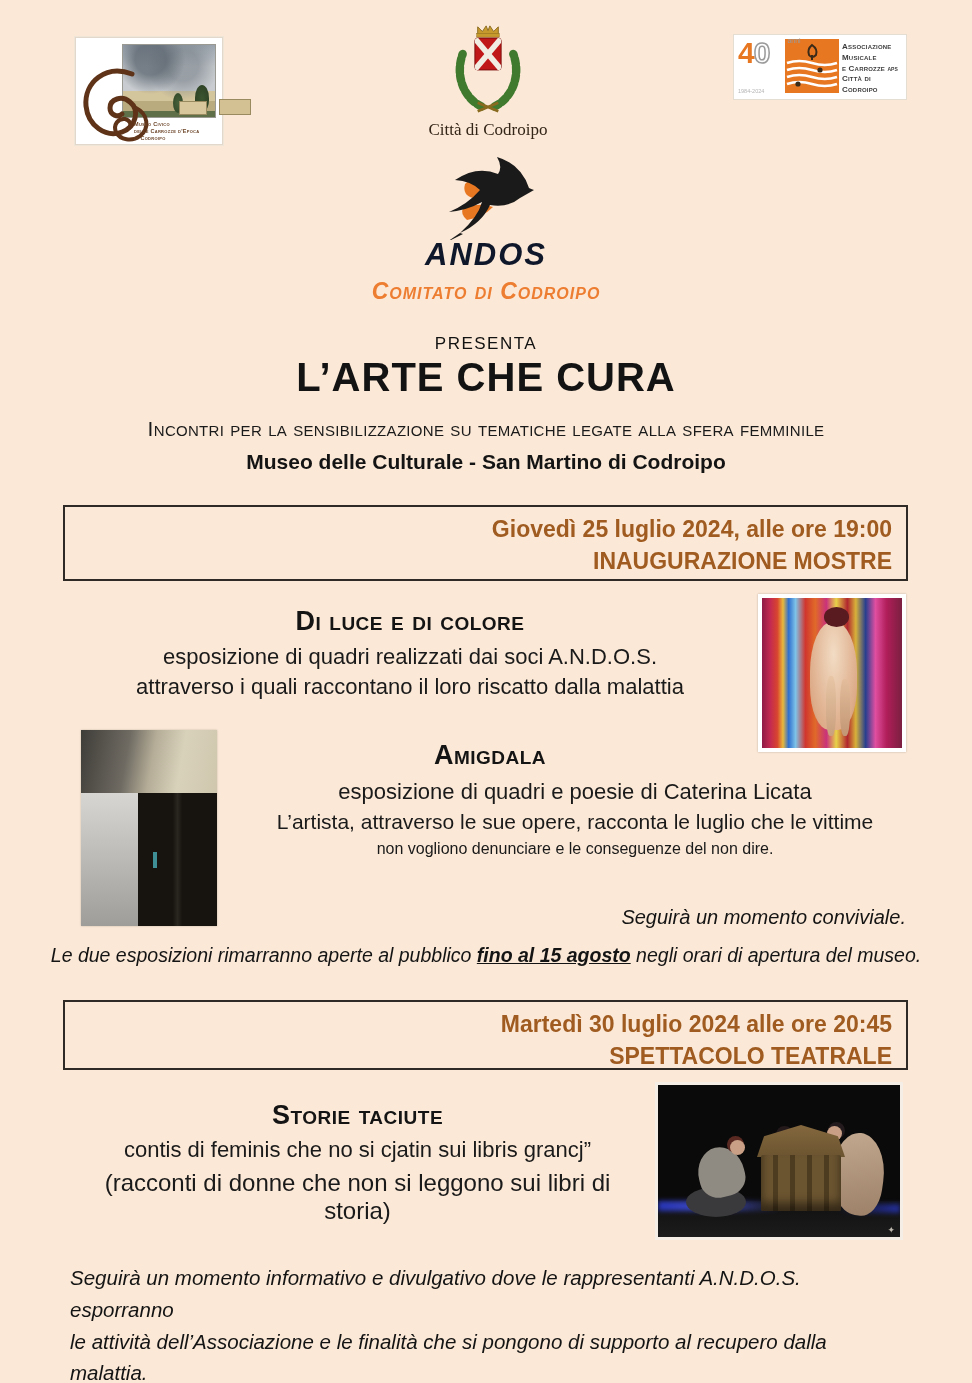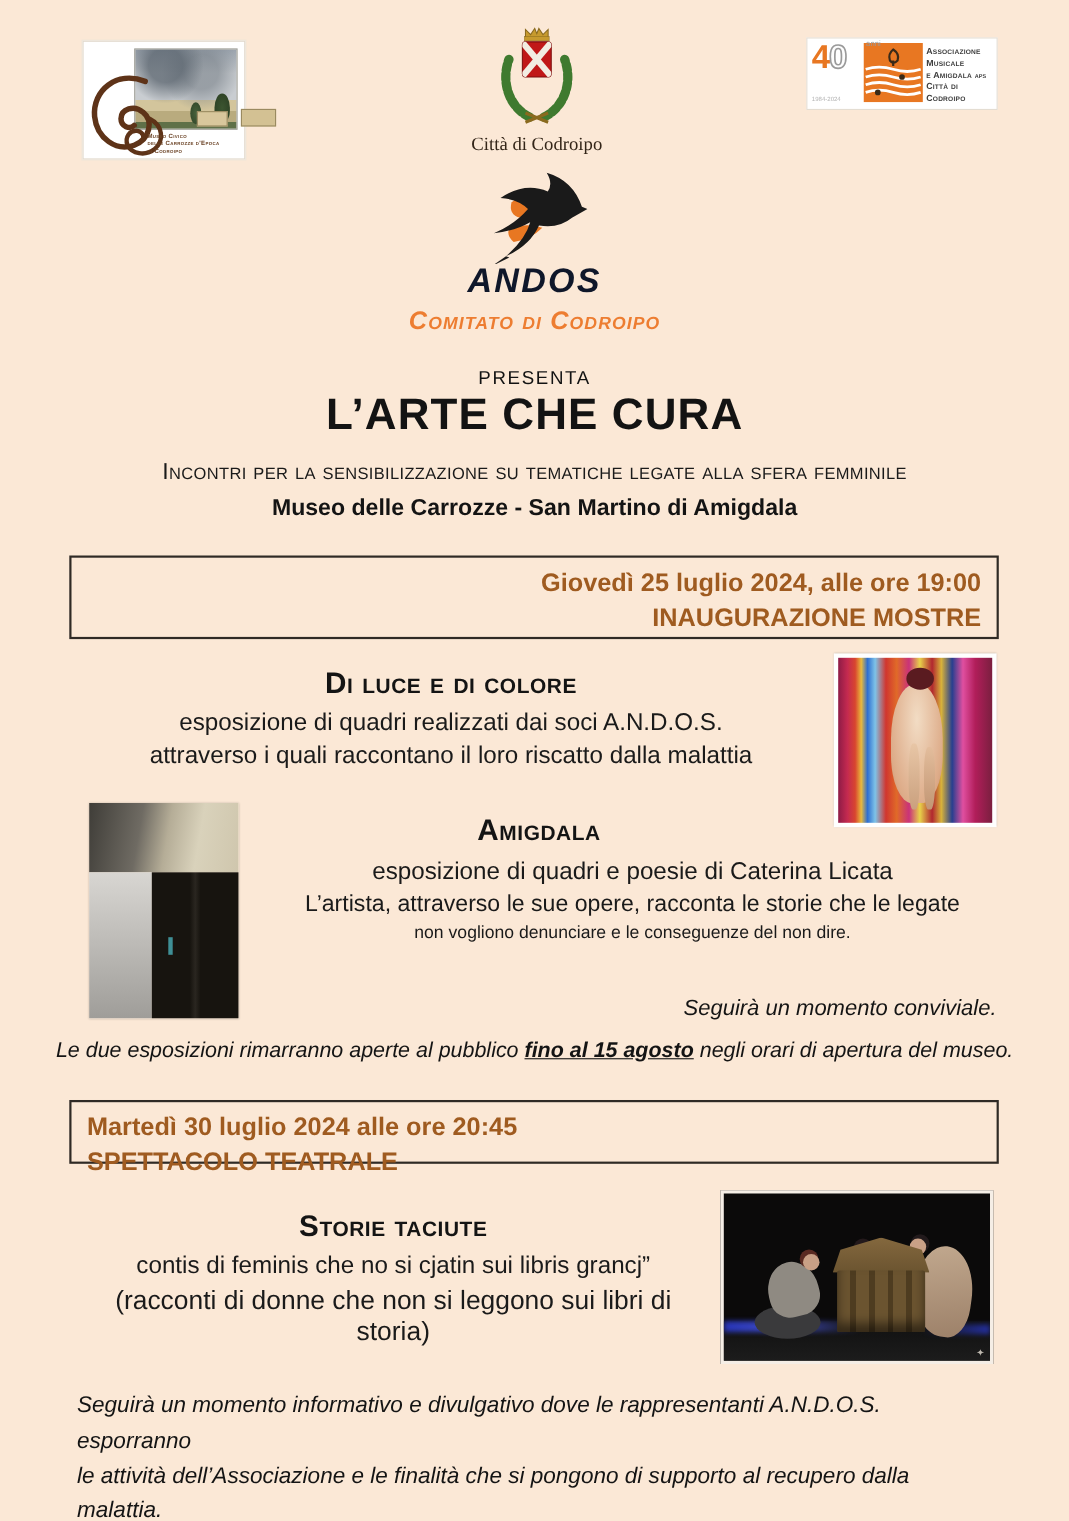--- a/index.html
+++ b/index.html
@@ -45,21 +45,21 @@
   
   .presenta{left:0;top:334px;width:972px;font-size:17px;color:#121212;letter-spacing:1.5px;}
   .main-title{left:0;top:355px;width:972px;font-size:40px;font-weight:bold;color:#131313;letter-spacing:1px;}
   .subtitle{left:0;top:417px;width:972px;font-size:21px;color:#1a1a1a;font-variant:small-caps;letter-spacing:.3px;}
   .venue{left:0;top:450px;width:972px;font-size:21px;font-weight:bold;color:#141414;}
 
   
   .event-box{left:63px;width:845px;border:2px solid #2F2A25;box-sizing:border-box;color:#9F5B20;font-weight:bold;font-size:23px;line-height:1.4;padding:6px 14px;background:#FBE8D6;}
   .event-box.right{text-align:right;}
   .event-box1{top:505px;height:76px;}
-  .event-box2{top:1000px;height:58px;}
+  .event-box2{top:1000px;height:70px;text-align:right;}
 
   
   .exh1-title{left:95px;top:606px;width:630px;font-size:27px;font-weight:bold;color:#141414;font-variant:small-caps;letter-spacing:.5px;}
   .exh1-l1{left:95px;top:644px;width:630px;font-size:22px;color:#1a1a1a;}
   .exh1-l2{left:95px;top:674px;width:630px;font-size:22px;color:#1a1a1a;}
 
   .painting-color{left:758px;top:594px;width:148px;height:158px;background:#fff;padding:4px;box-sizing:border-box;box-shadow:0 0 2px rgba(0,0,0,.25);}
   .painting-color-inner{position:relative;width:100%;height:100%;overflow:hidden;
      background:linear-gradient(90deg,#8e1b46 0,#c42a50 6%,#d8452f 11%,#e8b93c 15%,#2f6fd0 19%,#7ec3e8 24%,#d0362f 31%,#e06a28 38%,#c9327a 46%,#e8d24a 53%,#b1272f 61%,#d8b23a 67%,#273f8f 74%,#e04fa0 81%,#b11e5a 89%,#7a1f3f 100%);}
   .fig-skin{position:absolute;left:34%;top:16%;width:34%;height:72%;border-radius:46% 46% 40% 40%;background:radial-gradient(ellipse at 50% 30%,#f2dcc4,#ddab88 75%,#c78d6d);}
@@ -168,41 +168,41 @@
       <path d="M2 24 Q14 20 27 24 T52 24" stroke="#fff" stroke-width="2.5" fill="none"></path>
       <path d="M2 31 Q14 27 27 31 T52 31" stroke="#fff" stroke-width="2.5" fill="none"></path>
       <path d="M2 38 Q14 34 27 38 T52 38" stroke="#fff" stroke-width="2.5" fill="none"></path>
       <path d="M2 45 Q14 41 27 45 T52 45" stroke="#fff" stroke-width="2.5" fill="none"></path>
       <circle cx="35" cy="31" r="2.6" fill="#3a2a18"></circle>
       <circle cx="13" cy="45" r="2.6" fill="#3a2a18"></circle>
     </svg>
     <div class="assoc-textcol">
       <div>Associazione</div>
       <div>Musicale</div>
-      <div><span>e Amigdala</span> <span class="assoc-aps">APS</span></div>
+      <div><span>e Carrozze</span> <span class="assoc-aps">APS</span></div>
       <div>Città di Codroipo</div>
     </div>
   </div>
 
   <div class="abs bird-wrap">
     <svg viewBox="0 0 100 90" width="102" height="90">
       <path fill="#E87722" d="M28 34 Q44 18 60 26 Q52 42 36 48 Q25 45 28 34 Z"></path>
       <path fill="#E87722" d="M26 58 Q42 52 56 57 Q45 68 30 70 Q23 64 26 58 Z"></path>
       <path fill="#1a1a1a" d="M92 38 Q84 14 60 7 Q66 17 61 24 Q40 15 18 30 Q34 31 43 40 Q31 54 12 62 Q31 60 45 52 Q41 67 23 83 Q45 73 53 55 Q71 58 83 48 L97 40 Q94 39 92 38 Z"></path>
       <path fill="#1a1a1a" d="M23 83 L10 92 L26 84 Z"></path>
     </svg>
   </div>
 
   <div class="abs andos-name center">ANDOS</div>
   <div class="abs andos-committee center">Comitato di Codroipo</div>
 
   <div class="abs main-title center">L’ARTE CHE CURA</div>
   <div class="abs presenta center">PRESENTA</div>
   <div class="abs subtitle center">Incontri per la sensibilizzazione su tematiche legate alla sfera femminile</div>
-  <div class="abs venue center">Museo delle Carrozze - San Martino di Amigdala</div>
+  <div class="abs venue center">Museo delle Culturale - San Martino di Codroipo</div>
 
   <div class="abs event-box event-box1 right">
     <span style="display:block">Giovedì 25 luglio 2024, alle ore 19:00</span>
     <span style="display:block">INAUGURAZIONE MOSTRE</span>
   </div>
 
   <div class="abs exh1-title center">Di luce e di colore</div>
   <div class="abs exh1-l1 center">esposizione di quadri realizzati dai soci A.N.D.O.S.</div>
   <div class="abs exh1-l2 center">attraverso i quali raccontano il loro riscatto dalla malattia</div>
 
@@ -217,21 +217,21 @@
 
   <div class="painting-bw">
     <div class="bw-top"></div>
     <div class="bw-left"></div>
     <div class="bw-black"></div>
     <div class="bw-teal"></div>
   </div>
 
   <div class="abs exh2-title center">Amigdala</div>
   <div class="abs exh2-l1 center">esposizione di quadri e poesie di Caterina Licata</div>
-  <div class="abs exh2-l2 center">L’artista, attraverso le sue opere, racconta le storie che le legate</div>
+  <div class="abs exh2-l2 center">L’artista, attraverso le sue opere, racconta le luglio che le vittime</div>
   <div class="abs exh2-l3 center">non vogliono denunciare e le conseguenze del non dire.</div>
 
   <div class="abs conviviale">Seguirà un momento conviviale.</div>
   <div class="abs opening center"><span>Le due esposizioni rimarranno aperte al pubblico </span><b>fino al 15 agosto</b><span> negli orari di apertura del museo.</span></div>
 
   <div class="abs event-box event-box2">
     <span style="display:block">Martedì 30 luglio 2024 alle ore 20:45</span>
     <span style="display:block">SPETTACOLO TEATRALE</span>
   </div>
 

